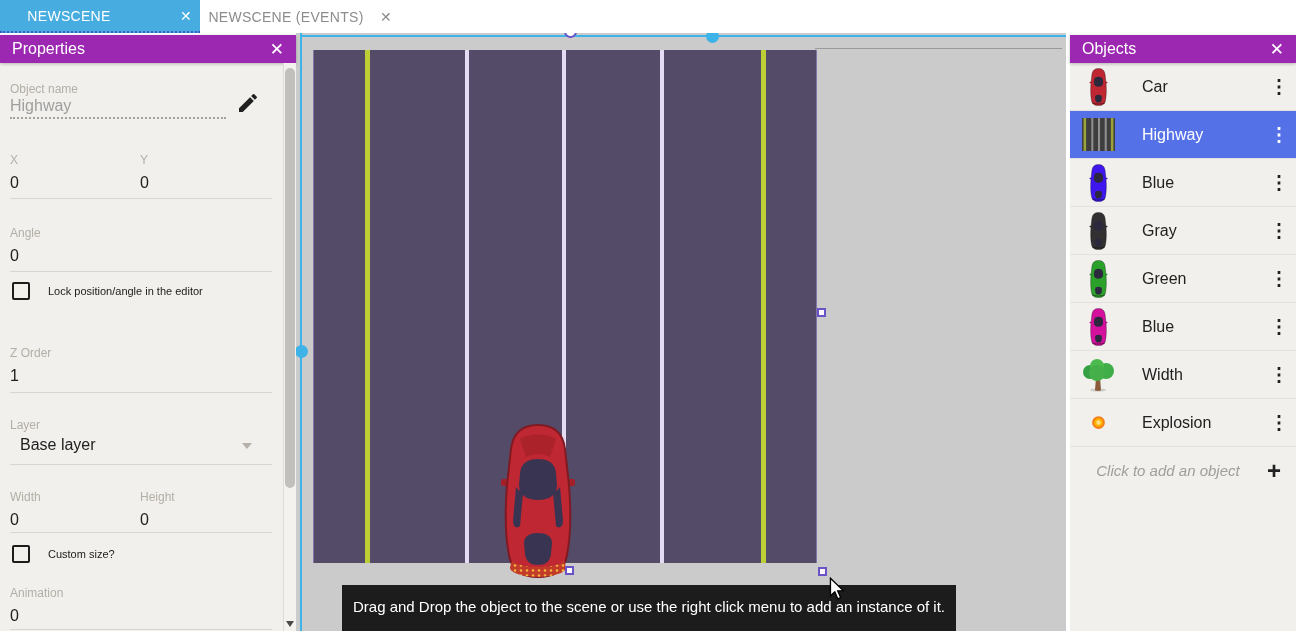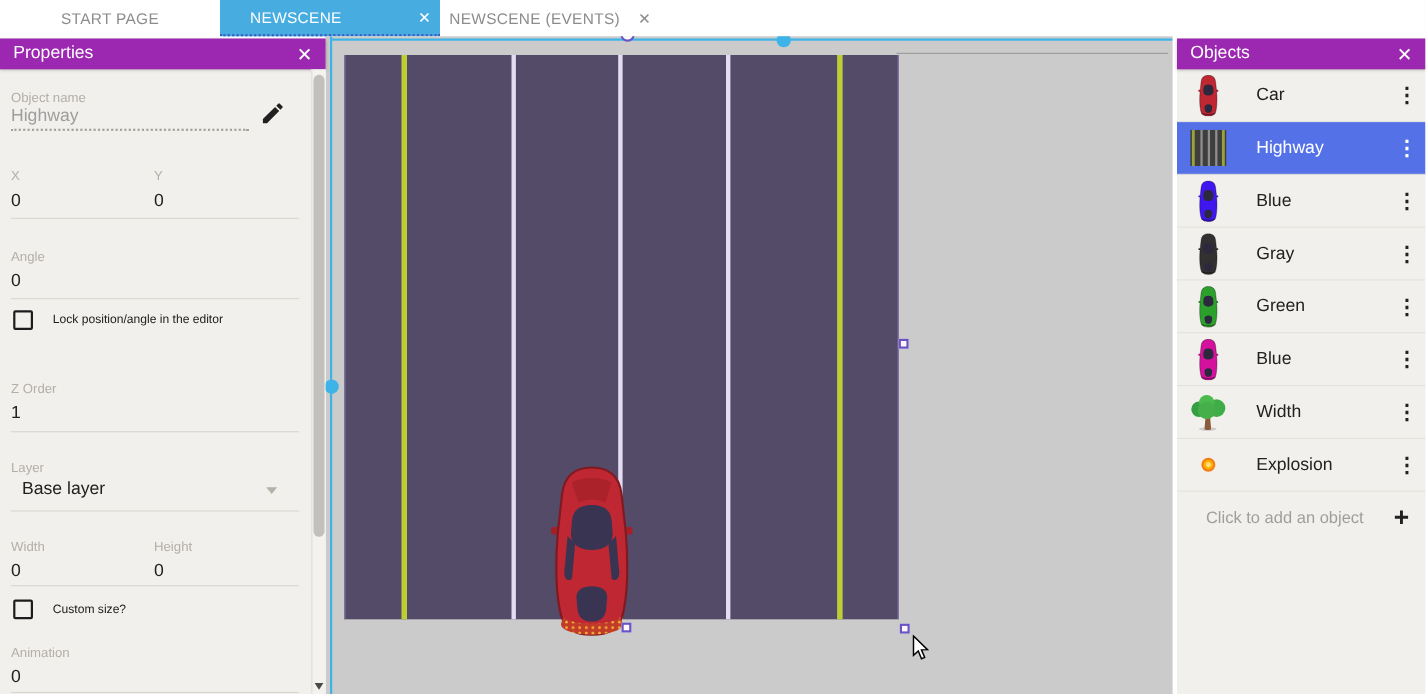--- a/index.html
+++ b/index.html
@@ -63,38 +63,34 @@
   
   .objs{left:1070px;width:226px;}
   .obj-row{height:48px;display:flex;align-items:center;border-bottom:1px solid var(--divider);
       color:var(--textDark);font-size:16px;cursor:pointer;}
   .obj-row .obj-icon{width:40px;margin-left:8px;display:flex;justify-content:center;align-items:center;}
   .obj-row .obj-label{flex:1;margin-left:24px;}
   .obj-row .kebab{width:34px;text-align:center;font-size:19px;font-weight:bold;color:#212121;}
   .obj-row.selected{background:var(--rowBlue);color:#fff;}
   .obj-row.selected .kebab{color:#fff;}
   .add-row{height:47px;display:flex;align-items:center;color:#9e9e9e;font-size:15px;cursor:pointer;}
-  .add-row .add-label{flex:1;text-align:center;padding-left:14px;}
+  .add-row .add-label{flex:1;text-align:center;padding-left:14px;font-style:italic;}
   .add-row .plus{width:44px;text-align:center;font-size:24px;color:#212121;font-weight:bold;}
   .search-row{position:absolute;left:0;right:0;bottom:0;height:47px;border-top:1px solid var(--divider);
       display:flex;align-items:center;padding:0 14px;}
   .search-row input{flex:1;border:none;background:transparent;font-size:16px;color:#212121;
       font-family:"Liberation Sans",sans-serif;outline:none;}
   .search-row input::placeholder{color:#9e9e9e;}
 </style>
 </head>
 <body>
 
 <div class="app">
 
   <div class="tabbar">
-      <div class="tab">
-    <span class="tab-label">START PAGE</span>
-
-  </div>
       <div class="tab active">
     <span class="tab-label">NEWSCENE</span>
     <span class="tab-close">✕</span>
   </div>
       <div class="tab">
     <span class="tab-label">NEWSCENE (EVENTS)</span>
     <span class="tab-close">✕</span>
   </div>
     </div>
 
@@ -130,20 +126,21 @@
     <div class="hscrollbar"></div>
     <div class="scroll-dot" style="left:410px;top:-3px"></div>
     <div class="vscrollbar"></div>
     <div class="scroll-dot" style="left:-1px;top:312px"></div>
 
     <div class="rot-handle"></div>
     <div class="sq-handle" style="left:521px;top:275px"></div>
     <div class="sq-handle" style="left:269px;top:533px"></div>
     <div class="sq-handle" style="left:522px;top:534px"></div>
 
+    <div class="tooltip">Drag and Drop the object to the scene or use the right click menu to add an instance of it.</div>
 
     <svg class="cursor" width="17" height="23" viewBox="0 0 12 19">
       <path d="M1 1 L1 15.5 L4.6 12.2 L7 18 L9.4 17 L7 11.4 L11.5 11.2 Z" fill="#fff" stroke="#000" stroke-width="1.1"></path>
     </svg>
   </div>
 
   <aside class="panel props">
     <div class="panel-header">
       <span>Properties</span>
       <span class="hdr-close">✕</span>

